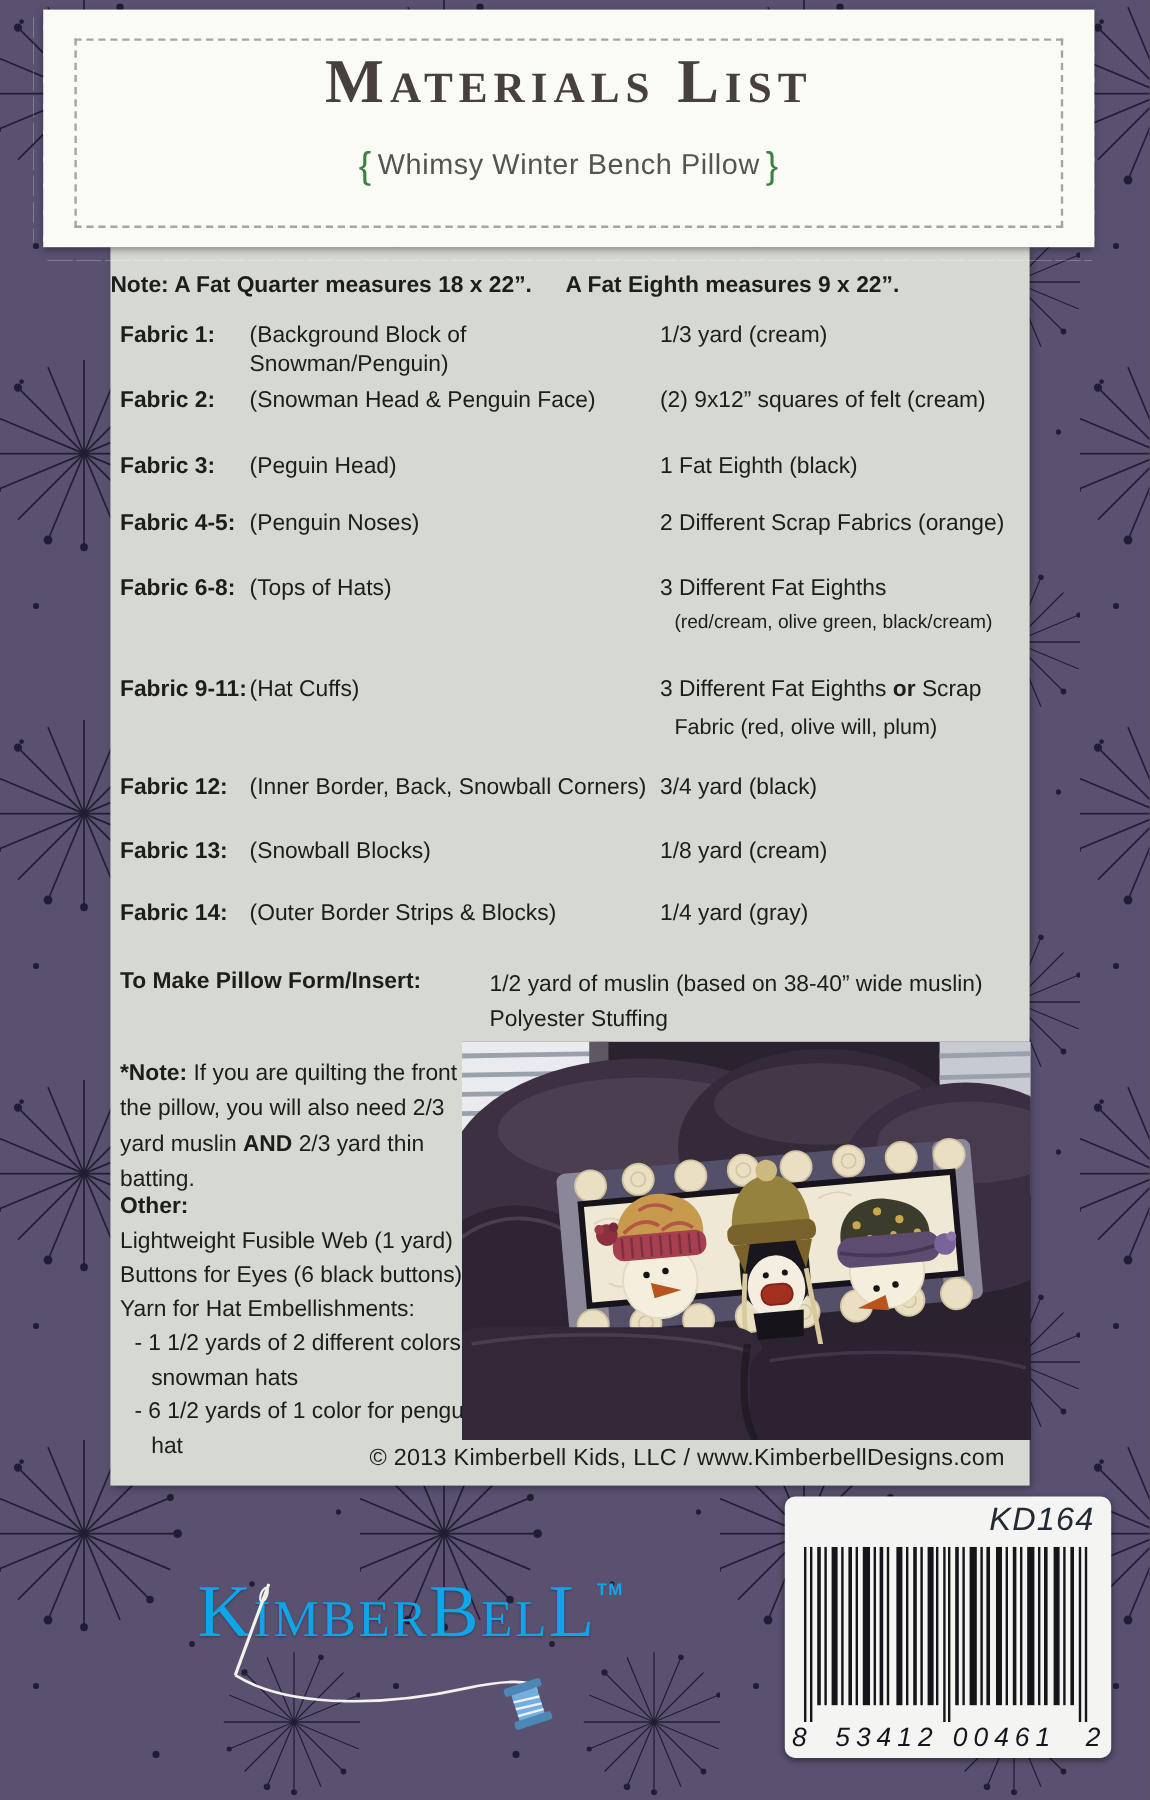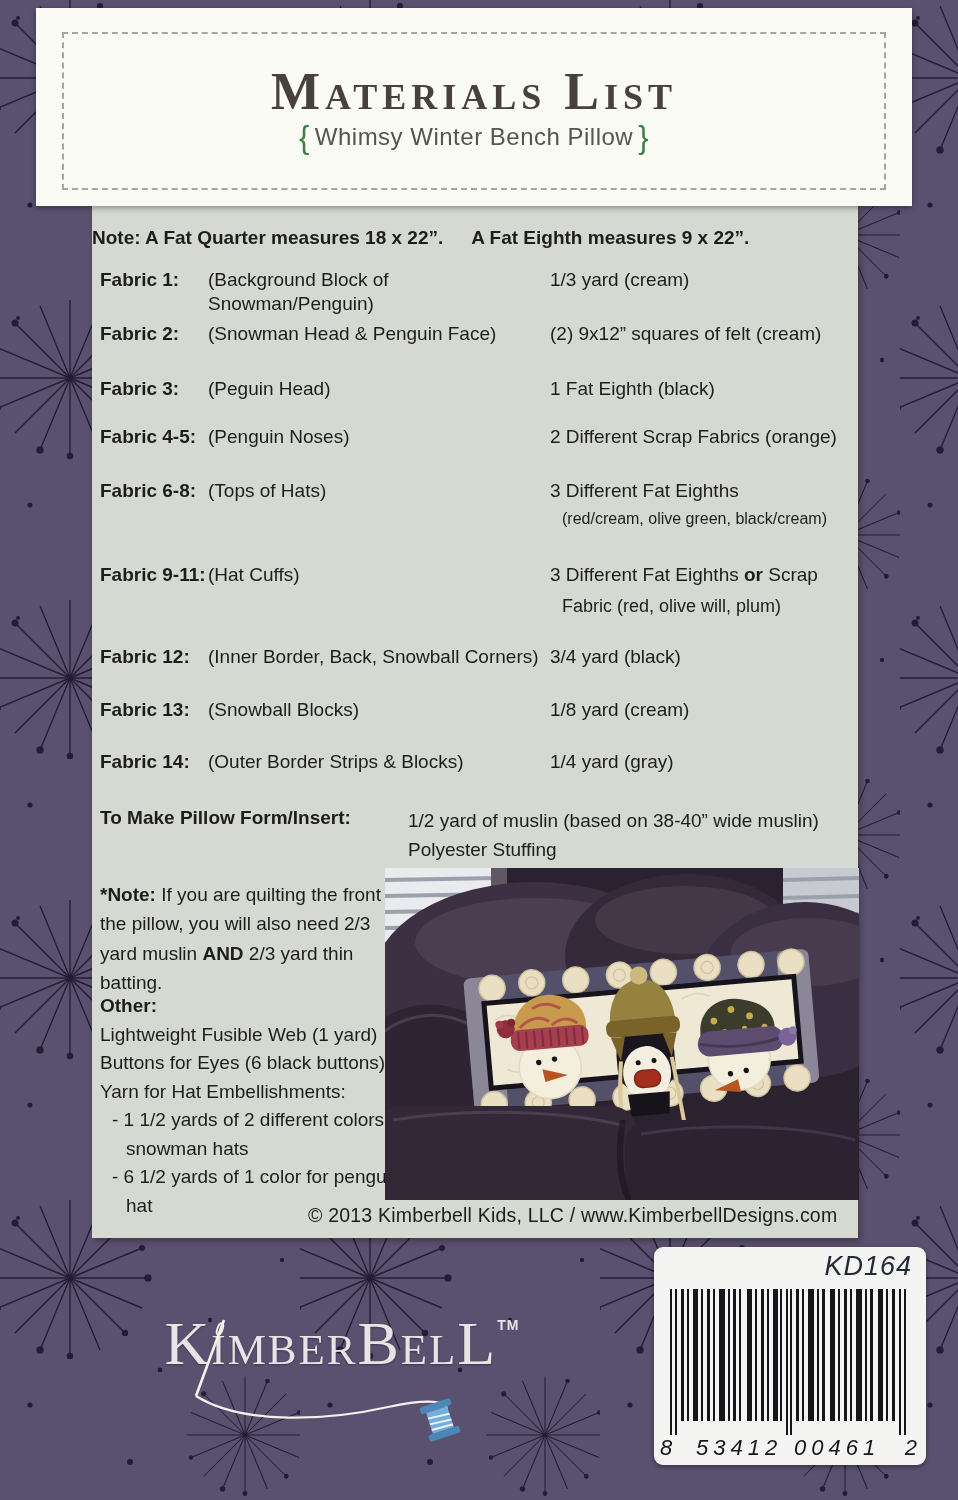--- a/index.html
+++ b/index.html
@@ -15,21 +15,21 @@
         background-image:radial-gradient(circle 11px at 12px 0px,#fbfbf6 10px,rgba(0,0,0,0) 11px);
         background-size:24px 22px;background-repeat:repeat-x;}
   .sc-l{left:-8px;top:4px;bottom:4px;width:17px;
         background-image:radial-gradient(circle 9px at 100% 11px,#fbfbf6 8.5px,rgba(0,0,0,0) 9px);
         background-size:17px 22px;background-repeat:repeat-y;}
   .sc-r{right:-8px;top:4px;bottom:4px;width:17px;
         background-image:radial-gradient(circle 9px at 0% 11px,#fbfbf6 8.5px,rgba(0,0,0,0) 9px);
         background-size:17px 22px;background-repeat:repeat-y;}
   .dashed{position:absolute;left:26px;right:26px;top:24px;bottom:16px;
           border:2px dashed #a6a69d;}
-  .title{position:absolute;left:0;right:0;top:54px;text-align:center;
+  .title{position:absolute;left:0;right:0;top:31px;text-align:center;
          font-family:"Liberation Serif",serif;font-variant:small-caps;
          font-size:52px;font-weight:600;letter-spacing:5px;color:#48403c;}
   .subtitle{position:absolute;left:0;right:0;top:112px;text-align:center;
             font-size:24px;color:#56554c;letter-spacing:.5px;}
   .brace{color:#3e8040;font-size:31px;font-weight:400;vertical-align:-3px;padding:0 5px;}
 
   
   .panel{position:absolute;left:92px;top:206px;width:766px;height:1032px;
          background:#d6d9d2;z-index:2;box-shadow:2px 3px 6px rgba(0,0,0,.3);}
   .note{position:absolute;top:21px;left:0;right:0;text-align:left;
@@ -60,21 +60,21 @@
   .bars{position:absolute;left:16px;top:42px;}
   .digits{position:absolute;left:0;right:0;top:188px;height:26px;font-size:22px;color:#14161c;}
   .digits span{position:absolute;letter-spacing:5px;}
   .d-lead{left:6px;}
   .d-g1{left:42px;}
   .d-g2{left:140px;}
   .d-trail{right:4px;}
 
   
   .logo{position:absolute;left:124px;top:1308px;width:436px;height:160px;z-index:2;
-        text-align:center;color:#e5e5e5;}
+        text-align:center;color:#0ea5e9;}
   .logo-text{font-family:"Liberation Serif",serif;font-variant:small-caps;
              font-size:62px;line-height:1.15;letter-spacing:2px;
              text-shadow:0 1px 2px rgba(0,0,0,.35);}
   .logo-tm{font-size:14px;font-weight:bold;vertical-align:34px;letter-spacing:1px;}
   .logo svg{position:absolute;left:0;top:0;pointer-events:none;}
 </style>
 </head>
 <body>
 
 <div class="page">

